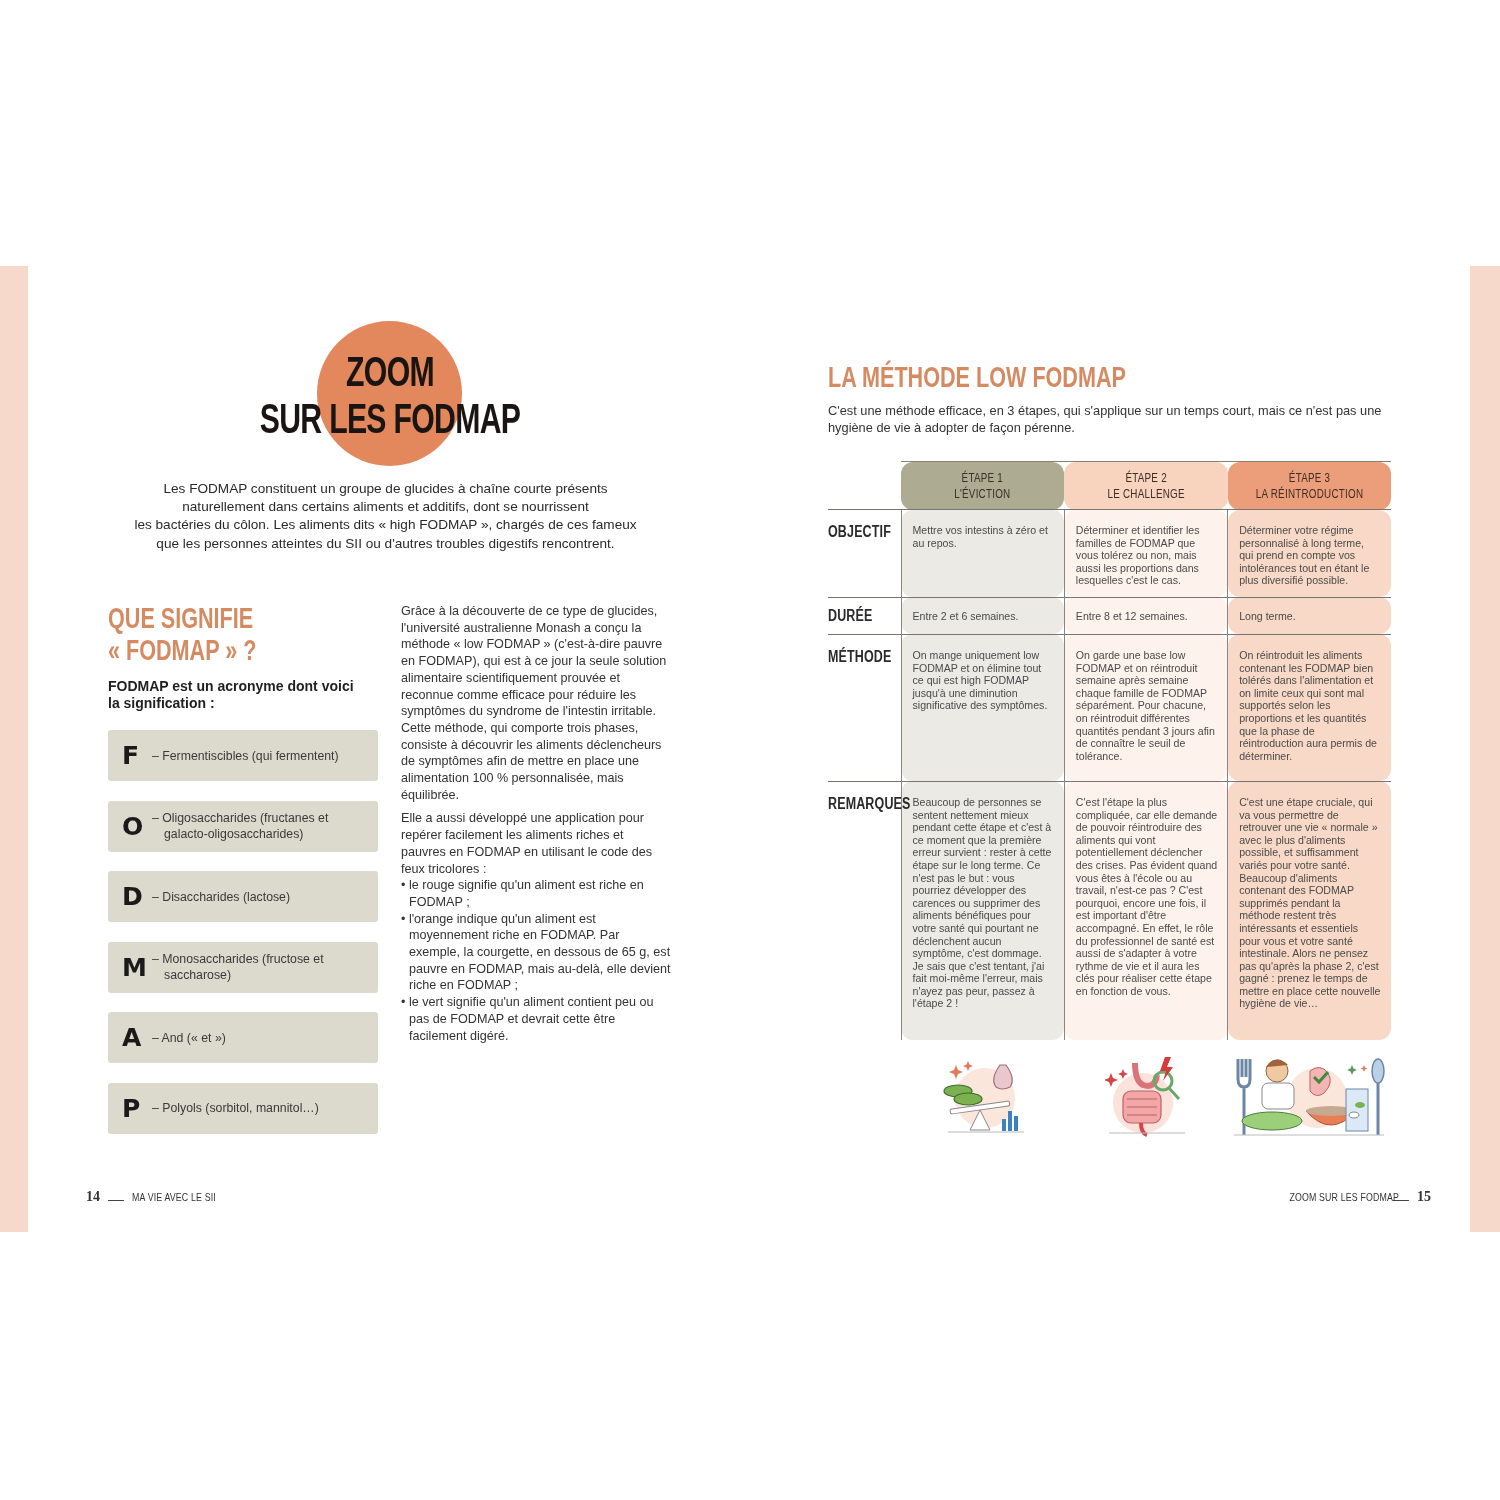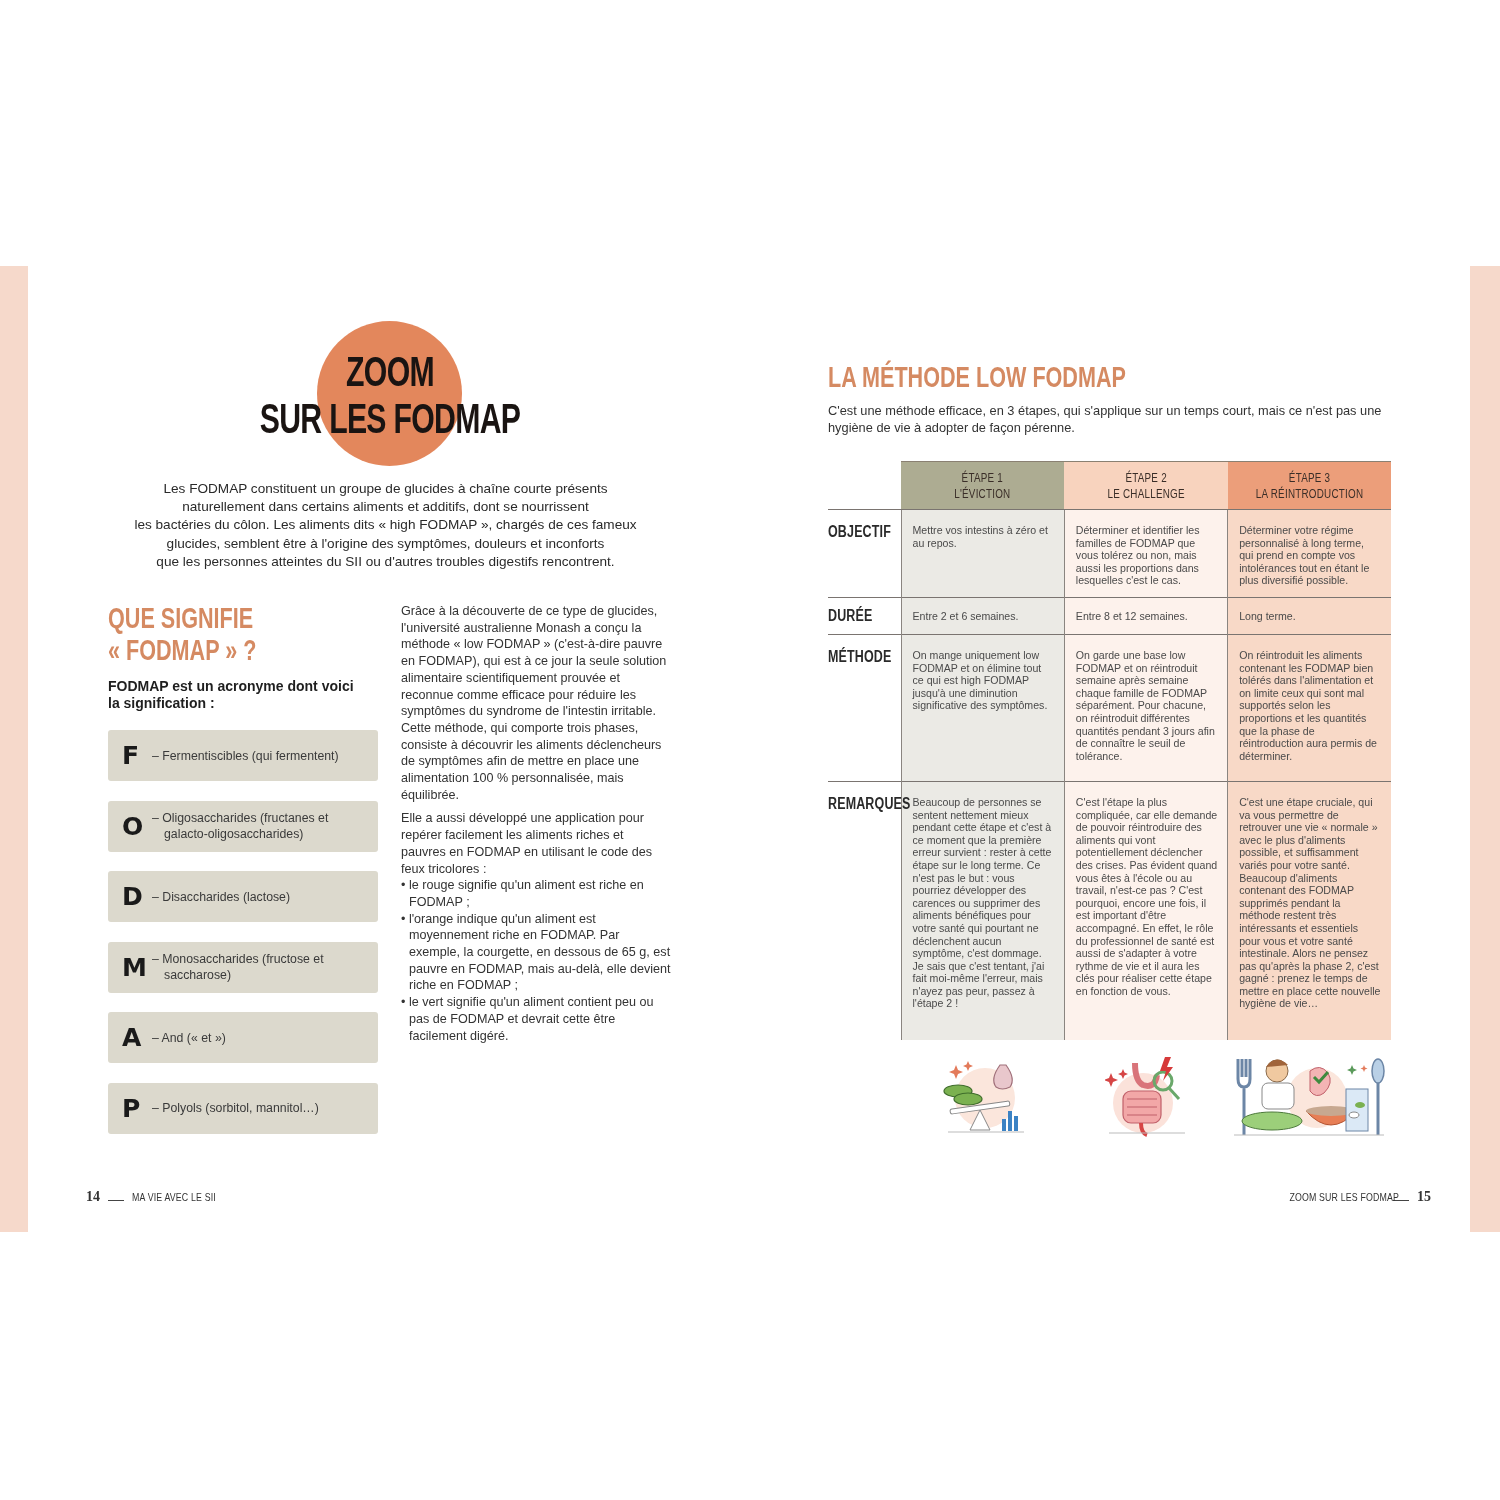--- a/index.html
+++ b/index.html
@@ -35,21 +35,21 @@
   .folio .num { font-family: "Liberation Serif", serif; font-size: 14px; font-weight: bold; }
   .folio .dash { width: 16px; border-bottom: 1px solid #444; height: 8px; }
   .folio .lbl { transform: scaleX(0.8); transform-origin: left center; letter-spacing: 0.2px; }
   .folio.right-f .lbl { transform-origin: right center; }
 
   
   .h2-right { position: absolute; left: 828px; top: 361px; font-size: 30px; line-height: 32px; font-weight: bold; color: #d58a62; white-space: nowrap; transform: scaleX(0.72); transform-origin: 0 0; }
   .lead-right { position: absolute; left: 828px; top: 402px; width: 575px; font-size: 12.8px; line-height: 17px; color: #333; }
 
   .method-table { position: absolute; left: 828px; top: 461px; width: 563px; border-collapse: collapse; table-layout: fixed; }
-  .method-table th, .method-table td { vertical-align: top; font-weight: normal; }
+  .method-table th, .method-table td { vertical-align: top; font-weight: normal; border-radius: 12px; }
   .method-table col.c0 { width: 73px; }
   .method-table col.c1, .method-table col.c2, .method-table col.c3 { width: 163.3px; }
   .method-table thead th { height: 48px; text-align: center; font-size: 12px; line-height: 16px; color: #3a2e28; border-top: 1px solid #8a8072; padding-top: 8px; letter-spacing: 0.3px; }
   .method-table thead th .in { display: inline-block; transform: scaleX(0.82); }
   .method-table thead th.blank { border-top: none; background: transparent; }
   .method-table thead th.s1 { background: #adac92; }
   .method-table thead th.s2 { background: #f8d3be; }
   .method-table thead th.s3 { background: #ec9e7a; }
   .method-table tbody td { font-size: 10.6px; line-height: 12.6px; color: #4a4a4a; padding: 14px 10px 10px 11px; border-top: 1px solid #7a7470; }
   .method-table tbody td.d1 { background: #ebeae5; border-left: 1px solid #8a8580; }
@@ -72,21 +72,20 @@
   <div class="title-circle"></div>
   <h1 class="page-title cond">
     <div>ZOOM</div>
     <div>SUR LES FODMAP</div>
   </h1>
 
   <div class="intro">
     <div>Les FODMAP constituent un groupe de glucides à chaîne courte présents</div>
     <div>naturellement dans certains aliments et additifs, dont se nourrissent</div>
     <div>les bactéries du côlon. Les aliments dits « high FODMAP », chargés de ces fameux</div>
-    <div>glucides, semblent être à l'origine des symptômes, douleurs et inconforts</div>
     <div>que les personnes atteintes du SII ou d'autres troubles digestifs rencontrent.</div>
   </div>
 
   <h2 class="h2-left cond">
     <div>QUE SIGNIFIE</div>
     <div>« FODMAP » ?</div>
   </h2>
 
   <div class="acr-lead">FODMAP est un acronyme dont voici la signification :</div>
 

